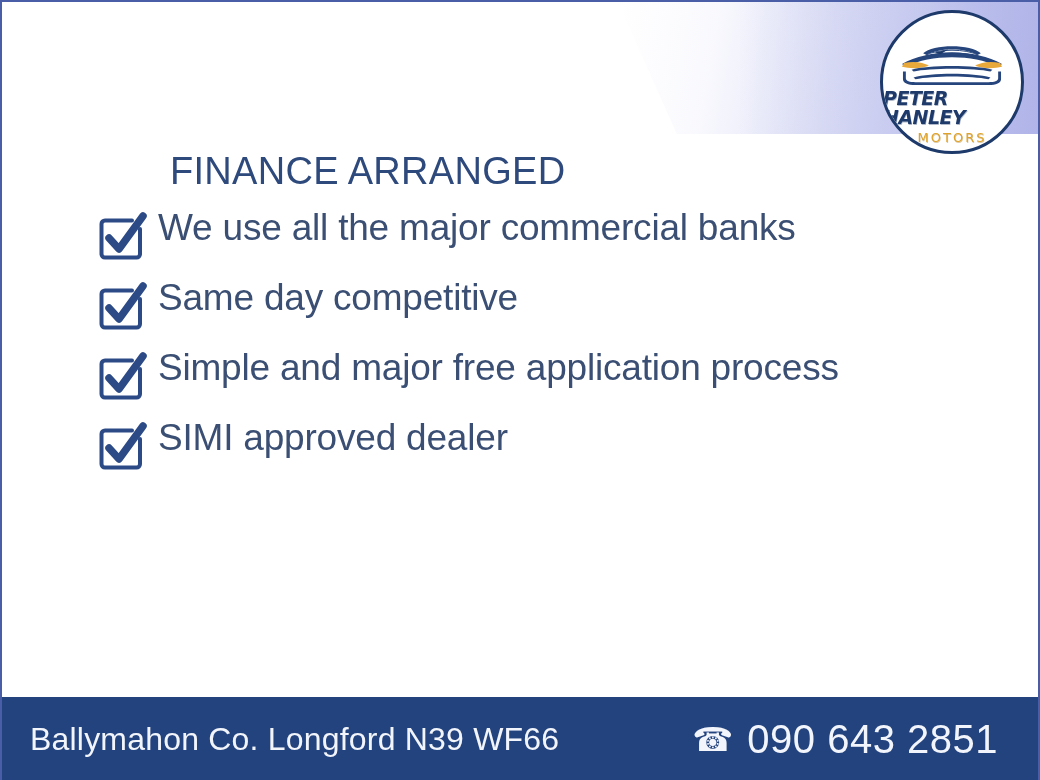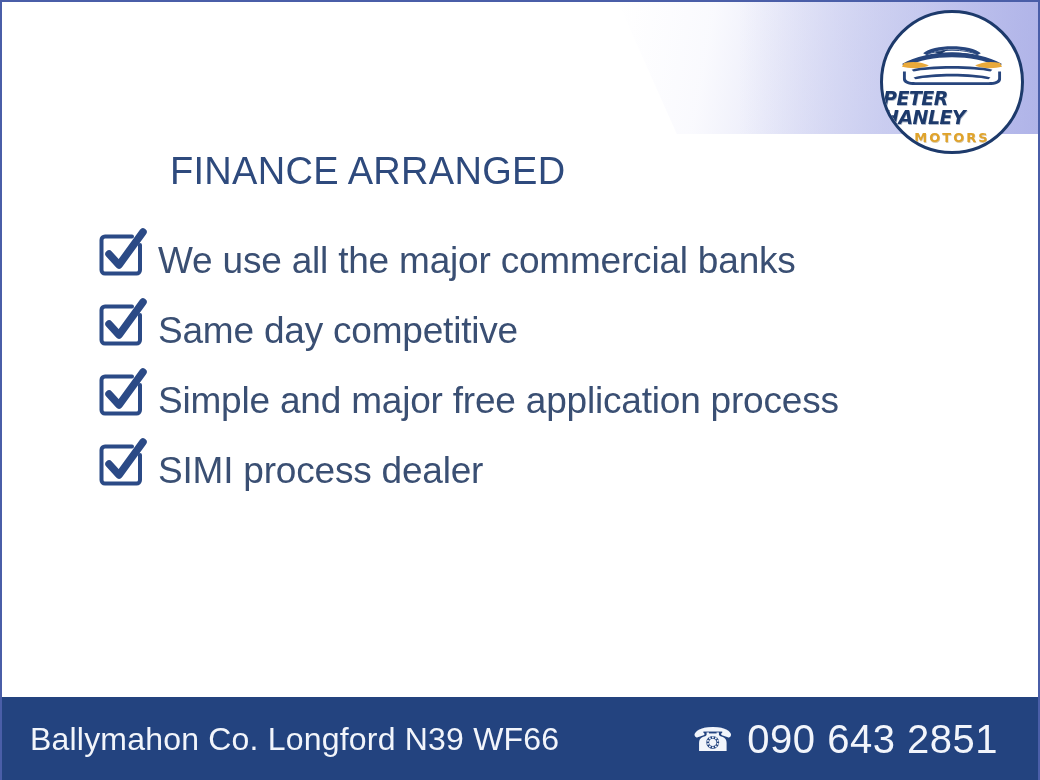--- a/index.html
+++ b/index.html
@@ -75,21 +75,21 @@
     font-style: italic;
     font-size: 19px;
     letter-spacing: -0.5px;
     color: #1d3a6b;
     line-height: 1;
     margin-top: 2px;
     text-shadow: 0.5px 0.5px 0 rgba(29,58,107,0.35);
   }
   .logo-sub {
     font-family: "DejaVu Sans", sans-serif;
-    font-weight: bold;
+    font-weight: normal;
     font-size: 13px;
     letter-spacing: 2px;
     color: #e0a32a;
     line-height: 1;
     margin-top: 4px;
     text-shadow: 0.5px 0.5px 0 rgba(150,100,10,0.35);
   }
 
   
   .heading {
@@ -106,21 +106,21 @@
 
   
   .feature-list {
     position: absolute;
     left: 92px;
     top: 207px;
     width: 880px;
   }
   .feature-row {
     display: flex;
-    align-items: flex-end;
+    align-items: flex-start;
     height: 70px;
   }
   .check-icon {
     flex: 0 0 auto;
     width: 54px;
     height: 54px;
     margin-right: 10px;
   }
   .feature-label {
     font-size: 37px;
@@ -227,21 +227,21 @@
       </svg>
       <span class="feature-label">Simple and major free application process</span>
     </div>
 
 
     <div class="feature-row">
       <svg class="check-icon" viewBox="0 0 54 54">
         <path d="M46 20 L46 45 C46 47 44.5 48.5 42.5 48.5 L11 48.5 C9 48.5 7.5 47 7.5 45 L7.5 15 C7.5 13 9 11.5 11 11.5 L38 11.5" fill="none" stroke="#2b4a86" stroke-width="4" stroke-linecap="round" stroke-linejoin="round"></path>
         <path d="M15 29 L25 40 L49 7" fill="none" stroke="#2b4a86" stroke-width="7.5" stroke-linecap="round" stroke-linejoin="round"></path>
       </svg>
-      <span class="feature-label">SIMI process dealer</span>
+      <span class="feature-label">SIMI approved dealer</span>
     </div>
 
   </div>
 
   <div class="footer">
     <span class="footer-address">Ballymahon Co. Longford N39 WF66</span>
     <div class="footer-contact">
       <span class="phone-icon">☎</span>
       <span class="footer-phone">090 643 2851</span>
     </div>

